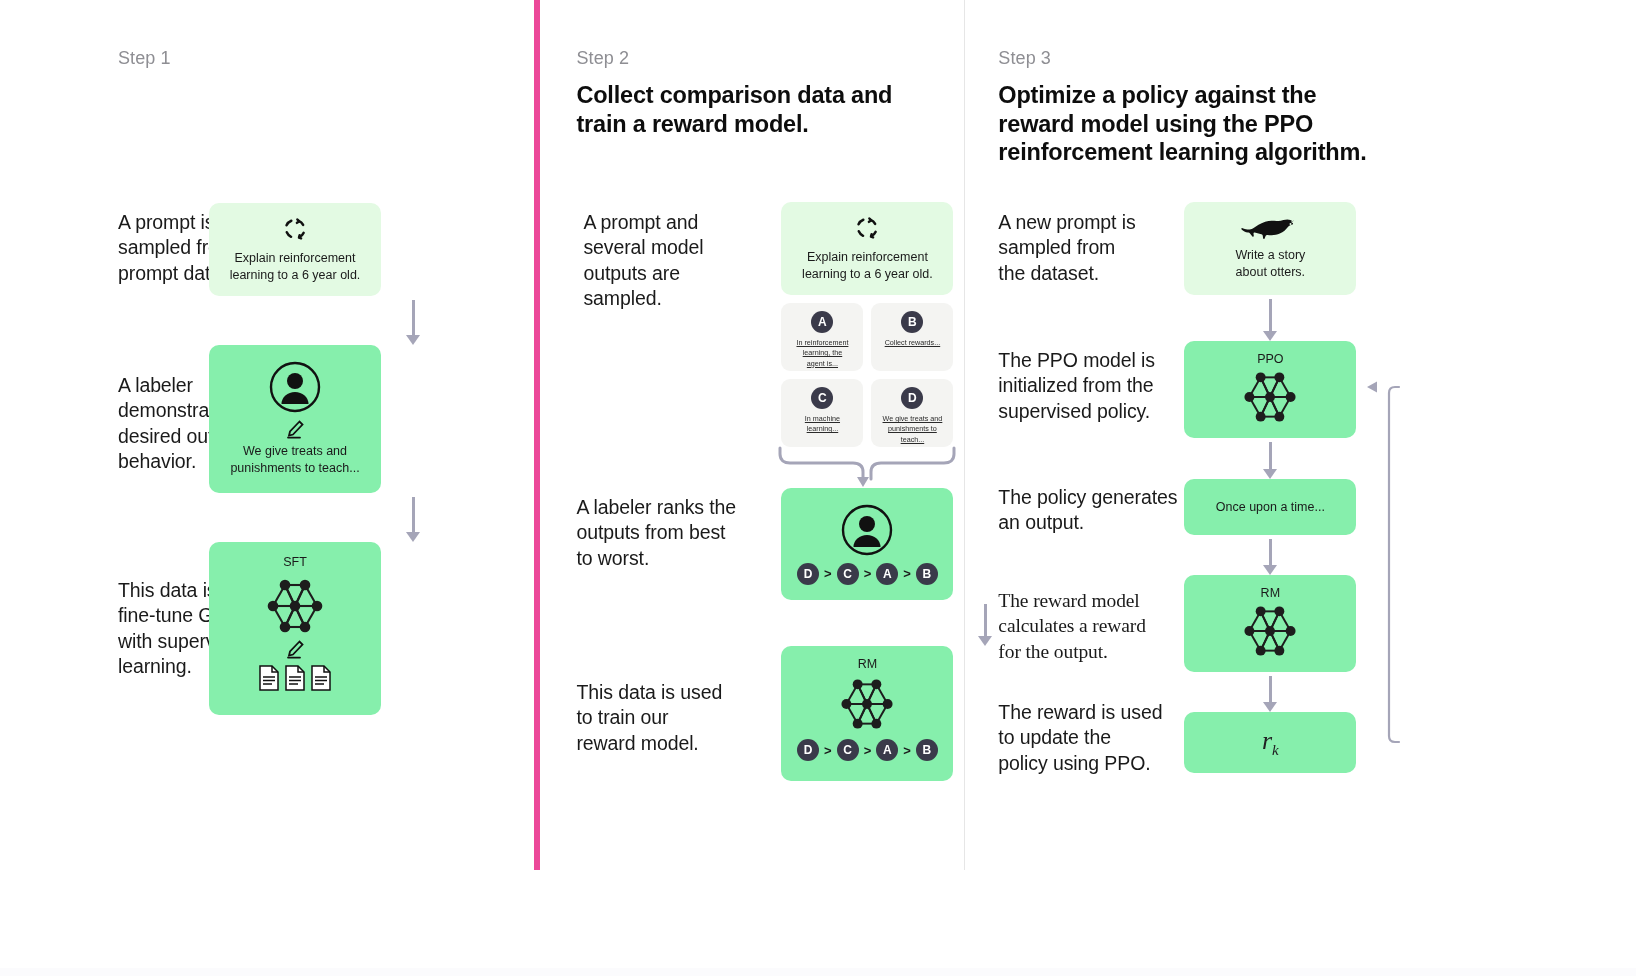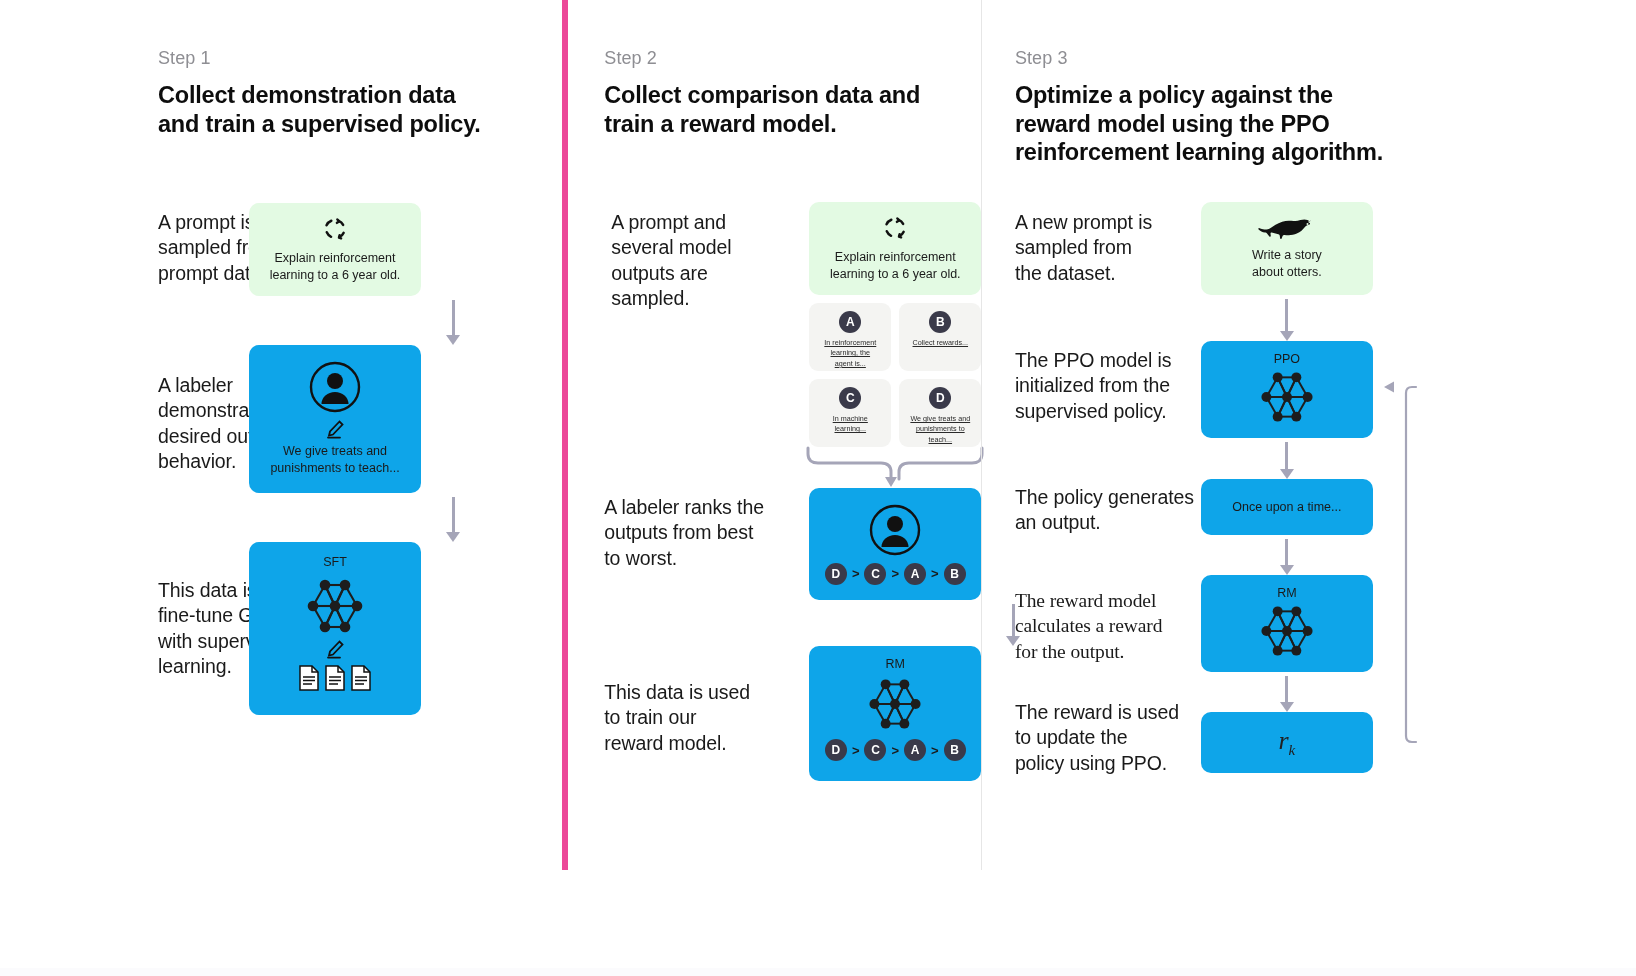--- a/index.html
+++ b/index.html
@@ -6,35 +6,35 @@
   html, body {
     width: 1636px; height: 976px;
     background: #ffffff;
     font-family: "Liberation Sans", "DejaVu Sans", sans-serif;
     color: #202123;
     overflow: hidden;
   }
   .page { position: relative; width: 1636px; height: 976px; background:#fff; }
 
   
-  .columns { position:absolute; left:0; top:0; width:1565px; height:870px; display:flex;padding-left:40px; }
+  .columns { position:absolute; left:0; top:0; width:1565px; height:870px; display:flex; }
   .column { position:relative; padding-top:48px; }
   .col1 { width: 556px; padding-left:118px; }
   .col2 { width: 450px; padding-left:36px; border-left:6px solid #ec4899; }
   .col3 { width: 630px; padding-left:33px; border-left:1px solid #e6e6e6; }
 
   .step-label { font-size:18px; color:#8e8e93; letter-spacing:.1px; margin-bottom:12px; }
   .step-title { font-size:23.5px; font-weight:bold; line-height:1.22; letter-spacing:-.2px; color:#0d0d0d; }
 
   
   .body-area { position:relative; }
   .desc { position:absolute; font-size:19.5px; line-height:1.3; color:#1a1a1a; letter-spacing:-.1px; }
 
   .card {
-    background:#0ea5e9; border-radius:10px;
+    background:#86efac; border-radius:10px;
     display:flex; flex-direction:column; align-items:center; justify-content:center;
     text-align:center;
   }
   .card.green { background:#e3fae3; }
   .card-text { font-size:12.5px; line-height:1.35; color:#1a1a1a; padding:0 10px; }
   .card-title { font-size:12.5px; color:#1a1a1a; }
 
   
   .arrow { position:absolute; width:14px; display:flex; flex-direction:column; align-items:center; }
   .arrow .shaft { width:3px; background:#a5a5b8; flex:1 1 auto; }
@@ -66,22 +66,20 @@
   svg { display:block; }
 </style>
 </head>
 <body>
 
 <div class="page">
 <div class="columns">
 
   <div class="column col1">
     <div class="step-label">Step 1</div>
-    <div class="step-title" style="white-space:pre-line;">Collect demonstration data
-and train a supervised policy.</div>
 
     <div class="body-area" style="position:absolute; left:0; top:155px; width:556px; height:620px;">
 
       <div class="desc" style="left:118px; top:55px; white-space:pre-line;">A prompt is
 sampled from our
 prompt dataset.</div>
       <div class="desc" style="left:118px; top:218px; white-space:pre-line;">A labeler
 demonstrates the
 desired output
 behavior.</div>

